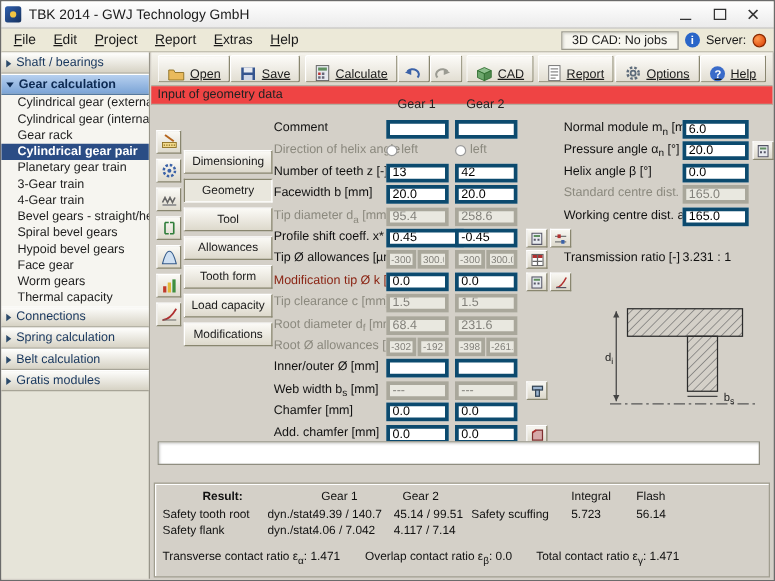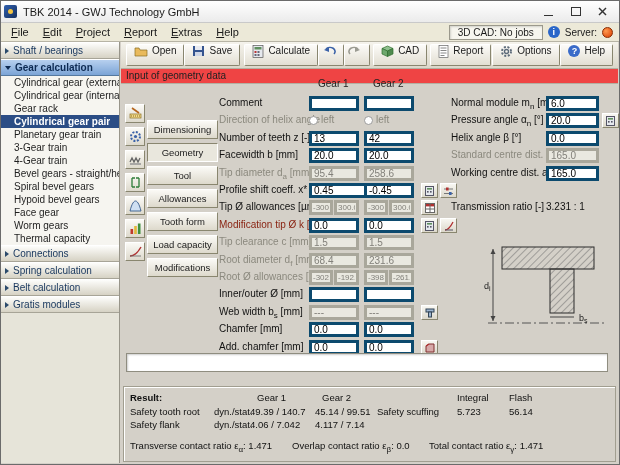--- a/index.html
+++ b/index.html
@@ -34,22 +34,22 @@
   .sec.active{background:linear-gradient(#b7d0ef,#7ba4d6);border-bottom:1px solid #55799f;font-weight:bold;color:#0d2a52;}
   .arr-r{width:0;height:0;border-left:4px solid #2b4a6b;border-top:3px solid transparent;border-bottom:3px solid transparent;}
   .arr-d{width:0;height:0;border-top:4px solid #0d2a52;border-left:3px solid transparent;border-right:3px solid transparent;}
   .items{background:#f6f5f0;}
   .item{height:13px;line-height:13px;font-size:10px;padding-left:13px;color:#1e1e1e;white-space:nowrap;overflow:hidden;}
   .item.selected{background:#2b4d85;color:#ffffff;font-weight:bold;}
   
   .main{position:absolute;left:120px;top:41px;right:1px;bottom:1px;background:#d4d0c8;}
   .toolbar{position:absolute;left:0;top:0;right:0;height:27px;background:linear-gradient(#f5f3ec,#dbd7ca);
            border-bottom:1px solid #b3b0a2;display:flex;align-items:center;padding:0 5px;box-sizing:border-box;}
-  .tbtn{height:20px;display:inline-flex;align-items:flex-start;gap:4px;padding:0 7px;font-size:10px;color:#1a1a1a;
-        background:linear-gradient(#fcfbf8,#e2ded2);border:1px solid;border-color:#ffffff #89866f #89866f #ffffff;border-radius:2px;}
+  .tbtn{height:20px;display:inline-flex;align-items:flex-end;gap:4px;padding:0 7px;font-size:10px;color:#1a1a1a;
+        background:linear-gradient(#fcfbf8,#e2ded2);border:1px solid;border-color:#ffffff #89866f #89866f #ffffff;border-radius:2px;text-decoration:underline;}
   .tbtn.small{padding:0 3px;}
   .spacer30{width:30px;} .spacer22{width:22px;} .spacer6{width:6px;}
   .secbar{position:absolute;left:0;top:27px;right:0;height:15px;background:#ef4444;border-bottom:1px solid #b3b0a2;
           font-size:10px;line-height:14px;padding-left:5px;color:#222;box-sizing:border-box;}
   .form{position:absolute;left:0;top:42px;right:0;height:302px;}
   
   .srow{position:absolute;left:4px;display:flex;gap:2px;align-items:center;}
   .sicon{width:20px;height:19px;box-sizing:border-box;background:linear-gradient(#fbfaf6,#ddd9cc);
          border:1px solid;border-color:#ffffff #89866f #89866f #ffffff;display:flex;align-items:center;justify-content:center;}
   .sbtn{width:71px;height:19px;box-sizing:border-box;font-size:9.5px;color:#1a1a1a;display:flex;align-items:center;justify-content:center;
@@ -69,21 +69,21 @@
         background:linear-gradient(#f8f7f2,#dcd8cb);border:1px solid;border-color:#ffffff #89866f #89866f #ffffff;}
   .radio{position:absolute;display:flex;align-items:flex-end;gap:3px;font-size:10px;color:#8b897e;}
   .rc{width:9px;height:9px;border-radius:50%;border:1px solid #9b9b9b;background:#fff;box-sizing:border-box;}
   .msgfld{position:absolute;left:5px;top:269px;width:482px;height:19px;box-sizing:border-box;
           border:1px solid #8f8d80;box-shadow:inset 1px 1px 2px rgba(0,0,0,.2);background:#fff;
           font-family:"Liberation Sans",sans-serif;font-size:10px;}
   
   .results{position:absolute;left:2px;top:344px;width:493px;height:76px;box-sizing:border-box;
            border:1px solid #a19e90;box-shadow:inset 1px 1px 0 #fff;background:#d4d0c8;}
   .res{position:absolute;font-size:9.5px;color:#111;white-space:nowrap;}
-  .res.b{font-weight:bold;}
+  .res.b{font-weight:bold;margin-left:32px;}
 </style>
 </head>
 <body>
 
 <div class="win">
 
   <div class="titlebar">
     <div class="appicon"></div>
     <div class="title-text">TBK 2014 - GWJ Technology GmbH</div>
     <div class="winbtn">

